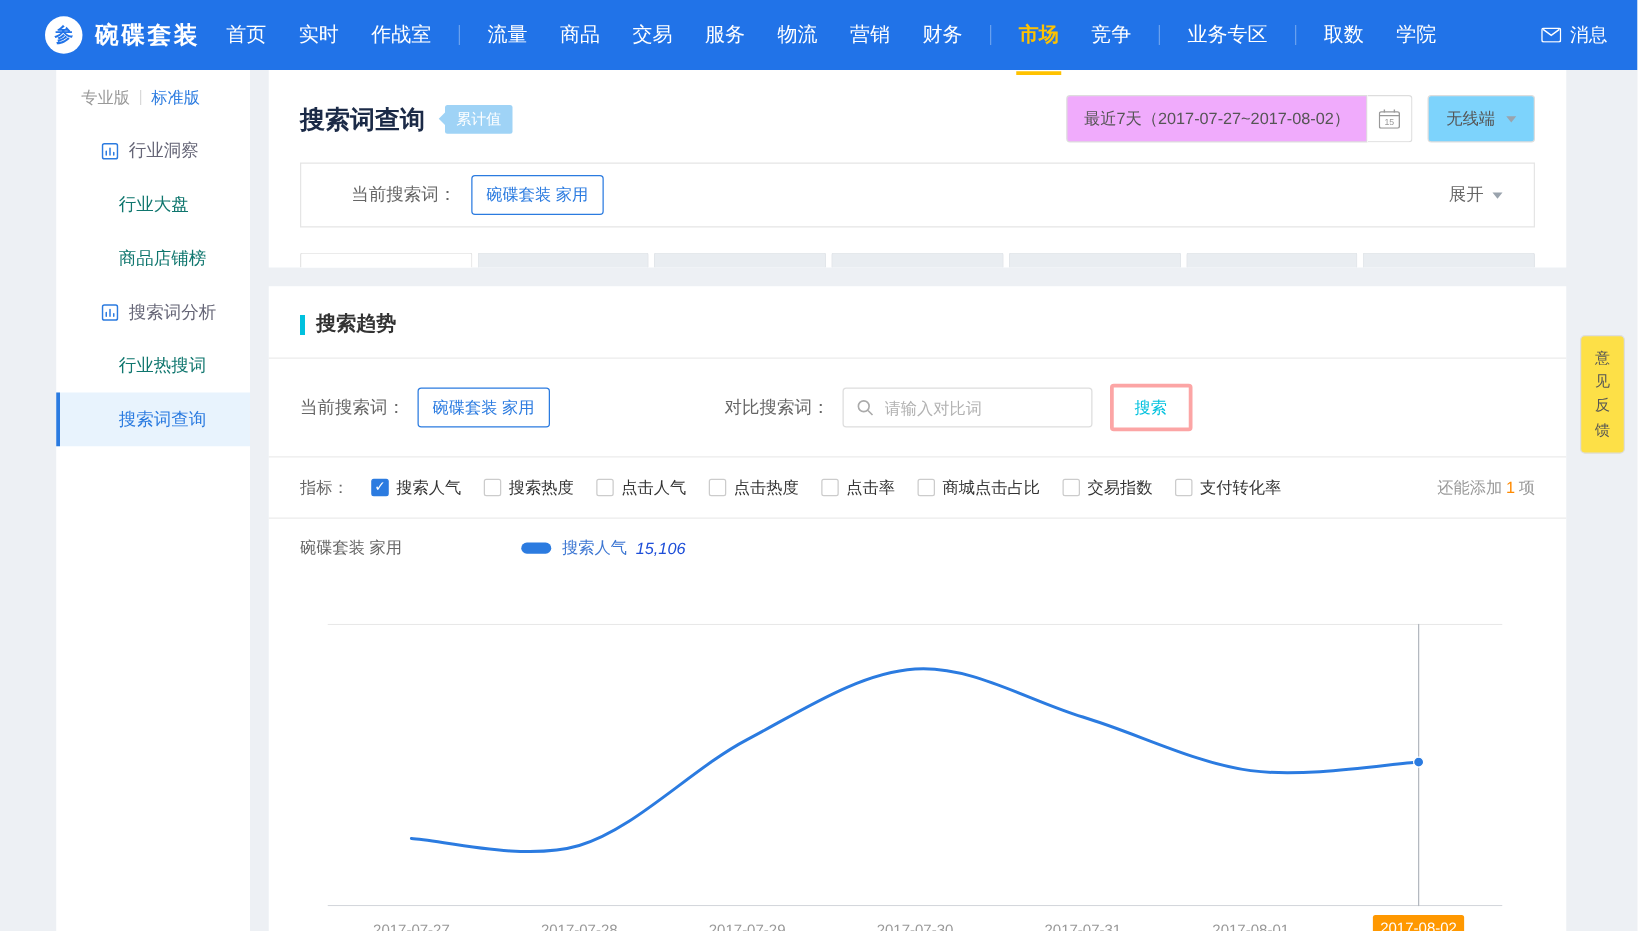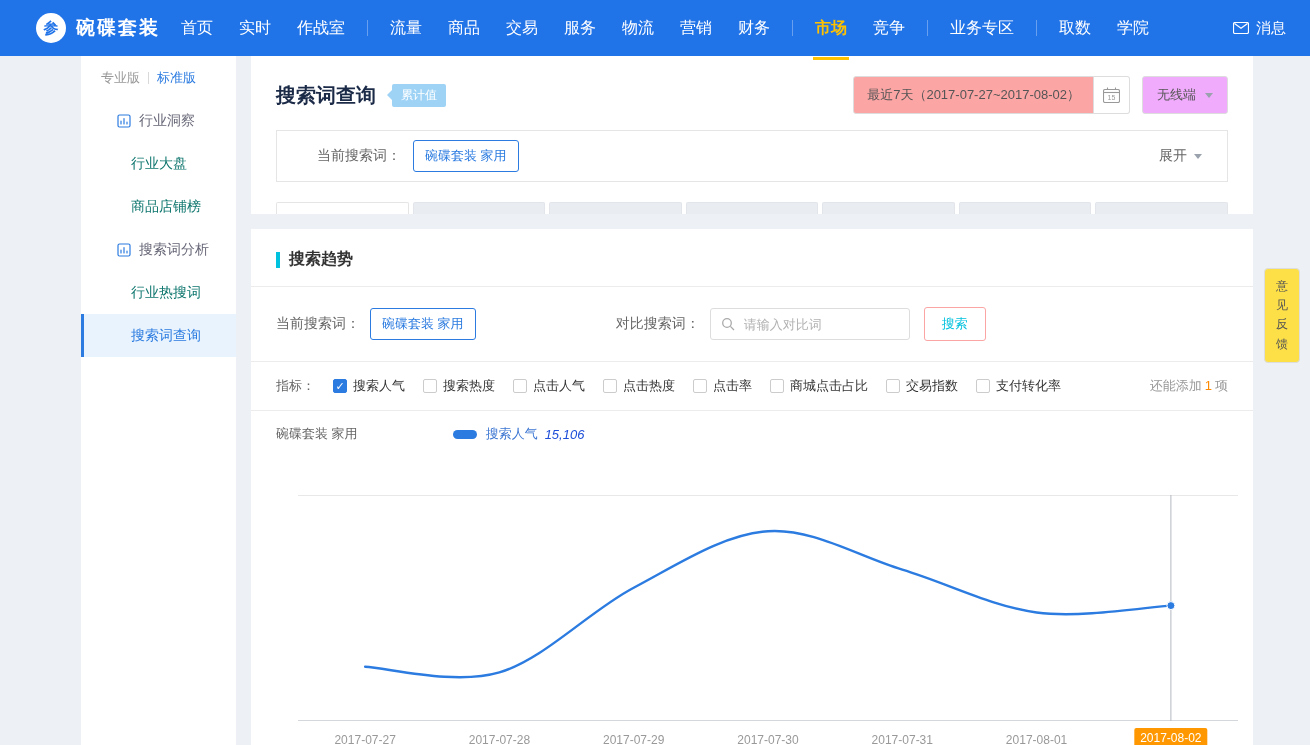--- a/index.html
+++ b/index.html
@@ -21,21 +21,21 @@
   .nav-item { color:#fff; font-size:16px; padding:0 13px; height:64px; display:flex;
               align-items:center; cursor:pointer; position:relative; white-space:nowrap; }
   .nav-item.active { color:#ffc200; font-weight:bold; }
   .nav-item.active::after { content:''; position:absolute; left:11px; right:11px; bottom:0;
               height:3px; background:#ffc200; }
   .nav-sep { width:1px; height:16px; background:rgba(255,255,255,.32); margin:0 9px; }
   .nav-msg { margin-left:auto; display:flex; align-items:center; gap:7px; color:#fff;
              font-size:15px; cursor:pointer; }
 
   
-  .layout { display:flex; height:689px;margin-left:36px; }
+  .layout { display:flex; height:689px; }
   .gutter { width:45px; background:#edf0f4; }
   .sidebar { width:155px; background:#fff; }
   .version-row { display:flex; align-items:center; gap:8px; padding:13px 0 12px 20px; font-size:13px; }
   .ver { cursor:pointer; }
   .ver.muted { color:#999; }
   .ver.on { color:#2b7be0; }
   .vdiv { width:1px; height:12px; background:#d9d9d9; }
   .side-item { height:43px; display:flex; align-items:center; font-size:14px; color:#556;
                cursor:pointer; position:relative; }
   .side-item.group { padding-left:36px; gap:8px; color:#667; }
@@ -51,26 +51,26 @@
   .panel-header { padding:20px 25px 0; }
   .title-row { display:flex; align-items:center; }
   h1.page-title { font-size:20px; color:#1b2a47; margin:0; font-weight:bold; }
   .badge { margin-left:16px; background:#9fd3f6; color:#fff; font-size:12px;
            padding:3px 9px; border-radius:2px; position:relative; }
   .badge::before { content:''; position:absolute; left:-5px; top:50%; margin-top:-5px;
            border-top:5px solid transparent; border-bottom:5px solid transparent;
            border-right:5px solid #9fd3f6; }
   .head-controls { margin-left:auto; display:flex; align-items:stretch; }
   .date-box { border:1px solid #ddd; border-radius:3px 0 0 3px; padding:9px 13px;
-              font-size:13px; color:#555; cursor:pointer; white-space:nowrap; background:#fca5a5; }
+              font-size:13px; color:#555; cursor:pointer; white-space:nowrap; background:#f0abfc; }
   .cal-box { border:1px solid #ddd; border-left:none; border-radius:0 3px 3px 0; width:36px;
              display:flex; align-items:center; justify-content:center; cursor:pointer; background:#fff; }
   .device-box { border:1px solid #ddd; border-radius:3px; margin-left:12px; padding:9px 14px;
              font-size:13px; color:#555; display:flex; align-items:center; gap:9px;
-             cursor:pointer; background:#f0abfc; }
+             cursor:pointer; background:#7dd3fc; }
   .chev { width:0; height:0; border-left:4px solid transparent; border-right:4px solid transparent;
           border-top:5px solid #9aa3ad; }
   .word-box { border:1px solid #e5e5e5; margin-top:16px; height:52px; display:flex;
               align-items:center; padding:0 25px 0 40px; font-size:14px; color:#666; }
   .chip { border:1px solid #2b7be0; color:#2b7be0; padding:6px 11px; border-radius:3px;
           font-size:13px; margin-left:12px; background:#fff; cursor:pointer; white-space:nowrap; }
   .expand { margin-left:auto; display:flex; align-items:center; gap:7px; color:#666; cursor:pointer; }
   .tabs-row { display:flex; gap:4px; margin-top:20px; height:12px; }
   .tab-stub { flex:1; background:#e9edf1; border:1px solid #e2e6ea; border-bottom:none;
               border-radius:2px 2px 0 0; cursor:pointer; }
@@ -84,21 +84,21 @@
   .divider { height:1px; background:#ececec; margin:0 -25px; }
   .divider.after-head { margin-top:16px; }
   .row-words { display:flex; align-items:center; padding:20px 0; font-size:14px; color:#666; }
   .row-words .chip { margin-left:10px; }
   .compare { margin-left:140px; display:flex; align-items:center; }
   .search-input { margin-left:10px; width:200px; height:32px; border:1px solid #ddd;
                   border-radius:3px; display:flex; align-items:center; padding:0 10px; gap:7px; background:#fff; }
   .search-input input { border:none; outline:none; flex:1; font-size:13px; color:#333;
                   font-family:inherit; background:transparent; }
   .search-input input::placeholder { color:#b2b2b2; }
-  .search-btn { margin-left:14px; border:1px solid #fca5a5; color:#00c1de; background:#fff;
+  .search-btn { margin-left:14px; border:3px solid #fca5a5; color:#00c1de; background:#fff;
                 border-radius:3px; padding:7px 17px; font-size:13px; cursor:pointer; font-family:inherit; }
   .row-metrics { display:flex; align-items:center; padding:15px 0; font-size:13px; color:#666; }
   .metric { display:flex; align-items:center; gap:6px; margin-left:18px; cursor:pointer; color:#333; }
   .cb { width:14px; height:14px; border:1px solid #ccc; border-radius:2px; background:#fff;
         display:flex; align-items:center; justify-content:center; font-size:11px; line-height:1; }
   .cb.checked { background:#2b7be0; border-color:#2b7be0; color:#fff; }
   .remain { margin-left:auto; color:#999; font-size:13px; }
   .remain b { color:#ff8a00; font-weight:normal; margin:0 3px; }
   .row-legend { display:flex; align-items:center; padding:14px 0; font-size:13px; color:#666; }
   .legend-group { margin-left:95px; display:flex; align-items:center; cursor:pointer; }

